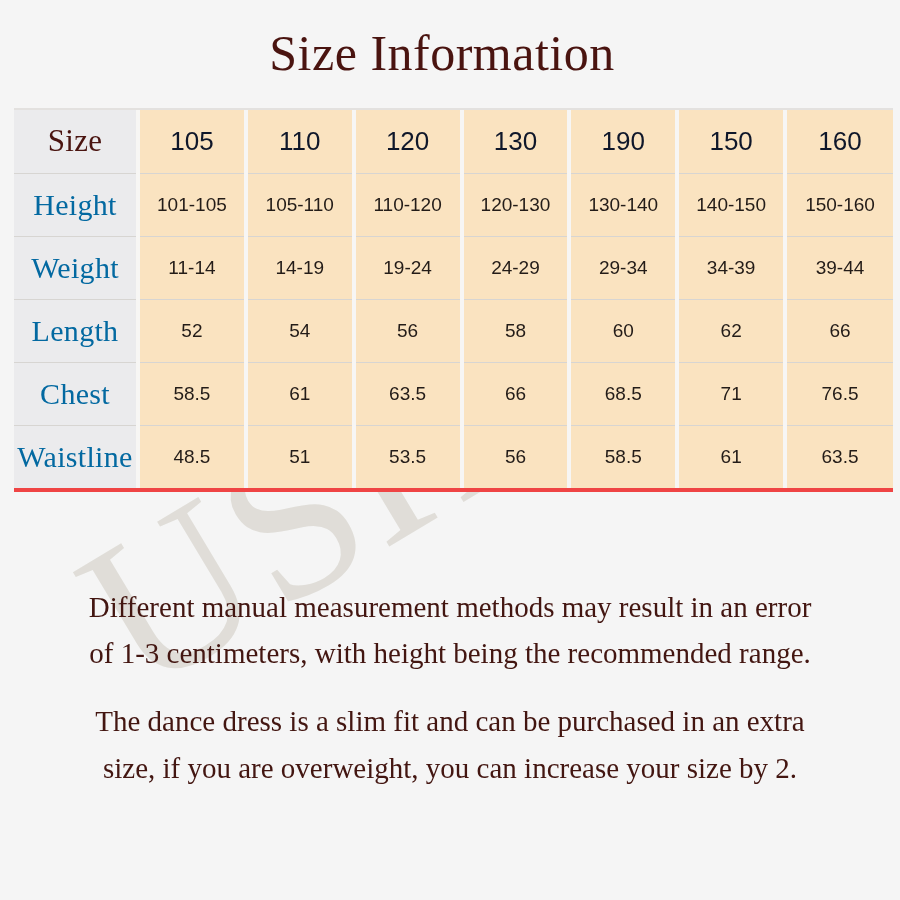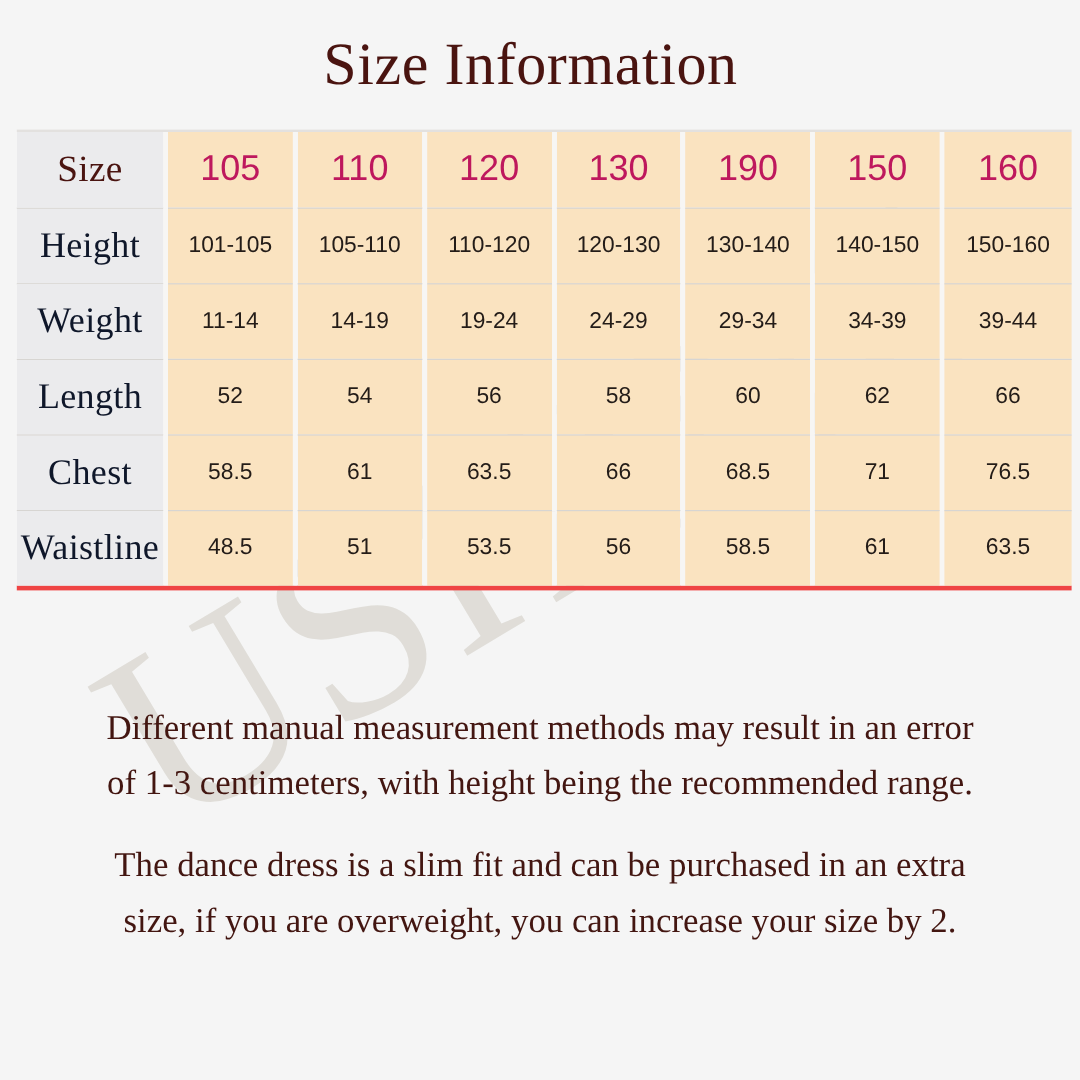--- a/index.html
+++ b/index.html
@@ -95,29 +95,29 @@
   table.size-table tr:last-child td {
     border-bottom: none;
   }
   
   table.size-table td.rowlabel {
     width: 122px;
     background: #ebebed;
     border-left: none;
     font-family: "Liberation Serif", serif;
     font-size: 30px;
-    color: #0f172a;
+    color: #0369a1;
     letter-spacing: 0.3px;
     position: relative;
   }
   
   table.size-table tr.header-row td {
     font-family: "Liberation Sans", sans-serif;
-    font-size: 30px;
-    color: #be185d;
+    font-size: 26px;
+    color: #0f172a;
   }
   table.size-table tr.header-row td.rowlabel {
     font-family: "Liberation Serif", serif;
     font-size: 31px;
     color: #4a1410;
   }
 
   
   #unit-line {
     position: absolute;

